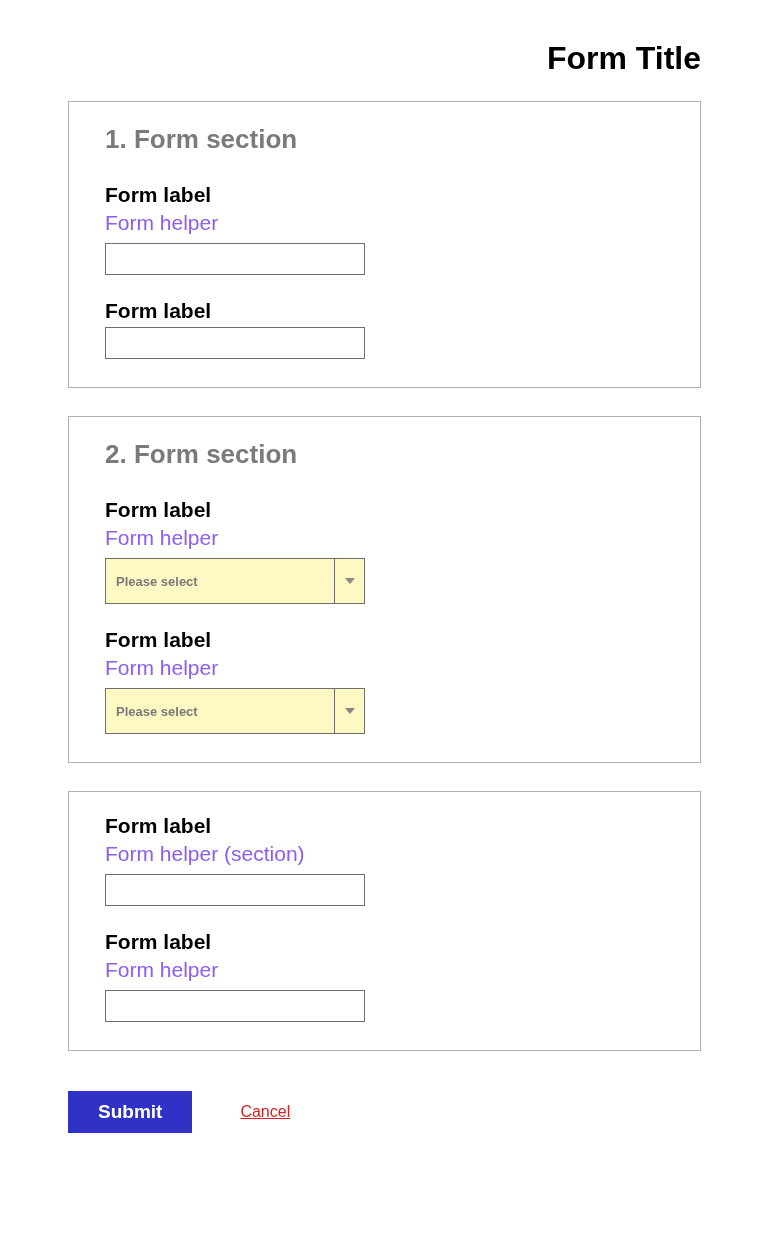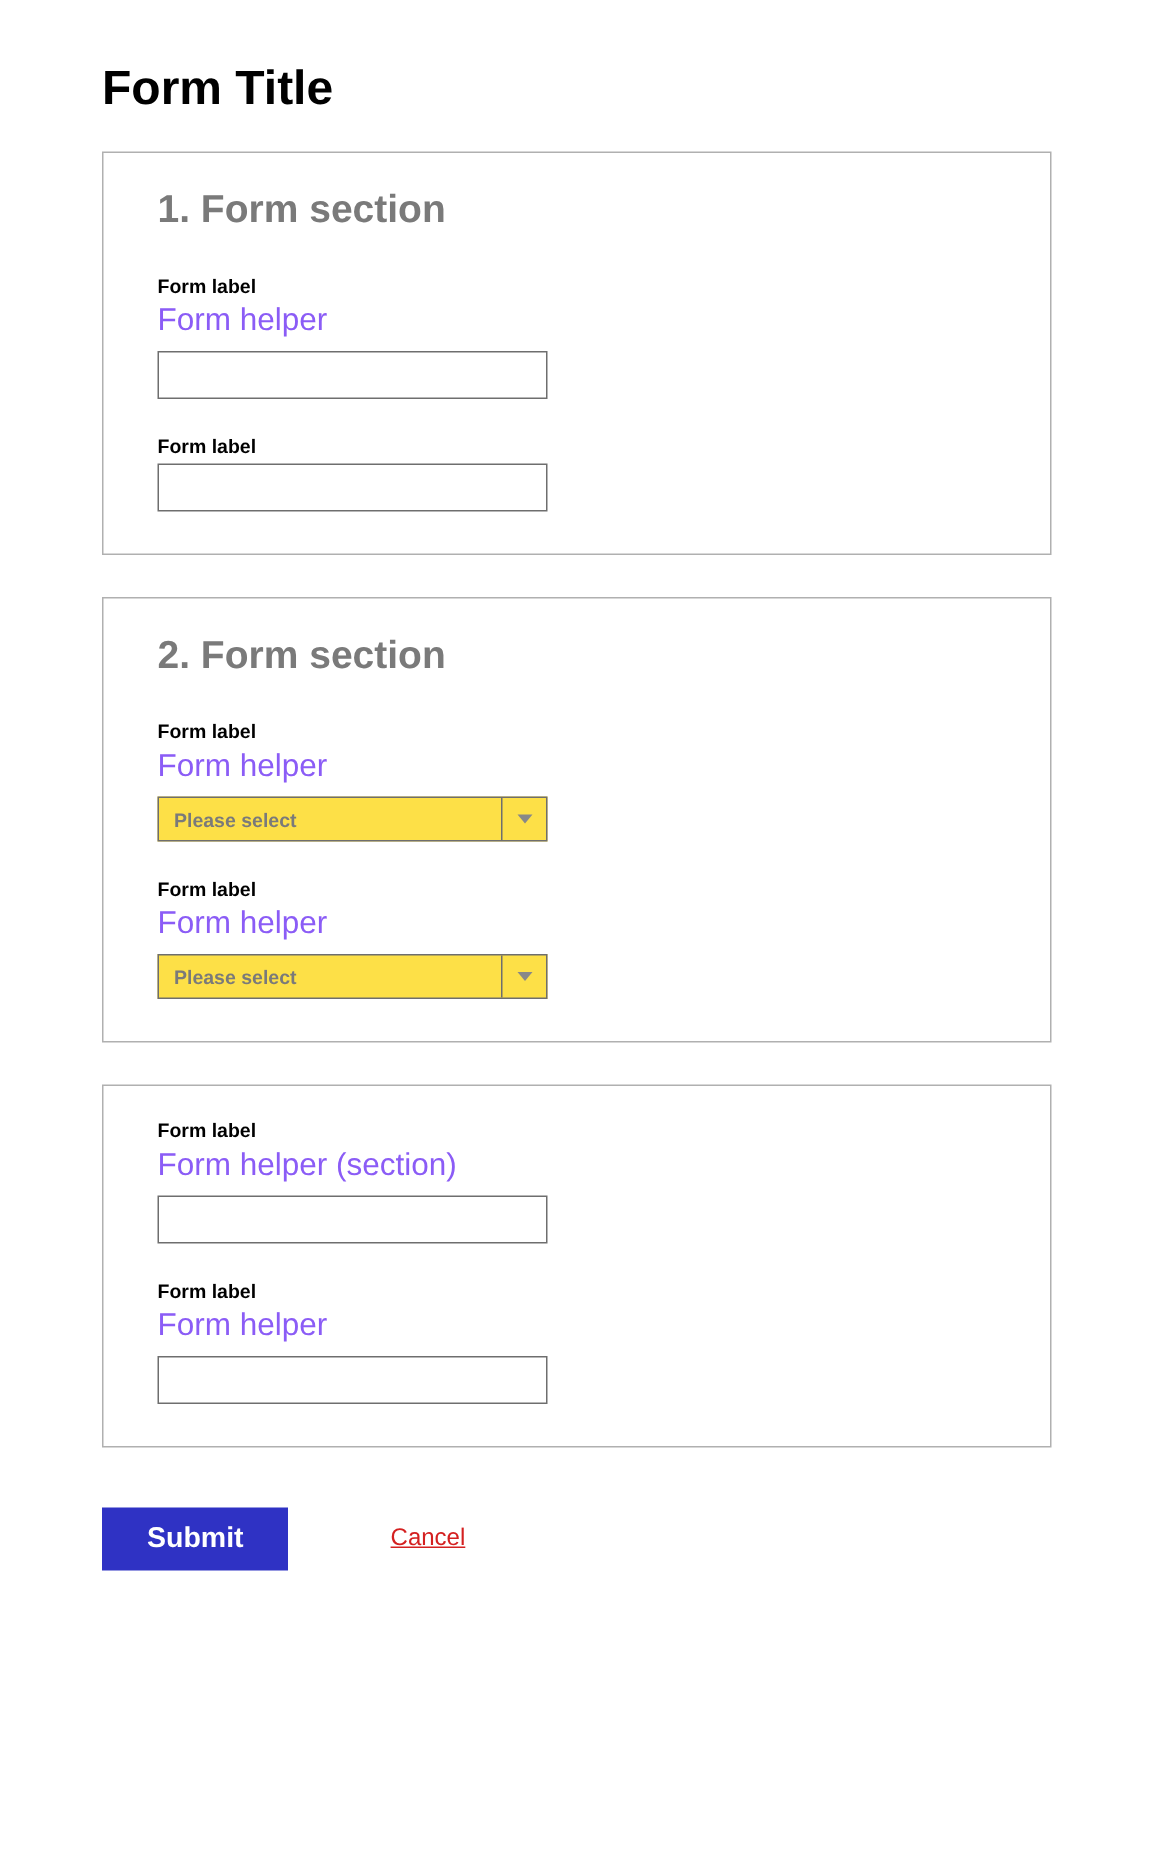--- a/index.html
+++ b/index.html
@@ -11,40 +11,41 @@
       font-family: -apple-system, BlinkMacSystemFont, "Helvetica Neue", Arial, sans-serif;
       background: #ffffff;
       padding: 40px 68px;
       width: 769px;
     }
     .form-title {
       font-size: 32px;
       font-weight: 700;
       color: #000;
       margin-bottom: 24px;
+      text-align: right;
     }
     .form-section {
       border: 1px solid #b0b0b0;
       padding: 22px 20px 28px 36px;
       margin-bottom: 28px;
     }
     .section-heading {
       font-size: 26px;
       font-weight: 700;
       color: #7a7a7a;
       margin-bottom: 28px;
     }
     .field-group {
       margin-bottom: 24px;
     }
     .field-group:last-child {
       margin-bottom: 0;
     }
     .field-label {
-      font-size: 13px;
+      font-size: 21px;
       font-weight: 700;
       color: #000;
       display: block;
       margin-bottom: 4px;
     }
     .field-helper {
       font-size: 21px;
       color: #8b5cf6;
       display: block;
       margin-bottom: 8px;
@@ -52,25 +53,25 @@
     .text-input {
       width: 260px;
       height: 32px;
       border: 1px solid #6e6e6e;
       padding: 4px 8px;
       font-size: 14px;
       background: #fff;
     }
     .select-wrapper {
       width: 260px;
-      height: 30px;
+      height: 46px;
       border: 1px solid #6e6e6e;
       display: flex;
       align-items: stretch;
-      background: #fde047;
+      background: #fef9c3;
     }
     .select-display {
       flex: 1;
       padding: 0 10px;
       font-size: 13px;
       font-weight: 600;
       color: #7a7a7a;
       display: flex;
       align-items: center;
     }
@@ -85,21 +86,21 @@
       width: 0;
       height: 0;
       border-left: 5px solid transparent;
       border-right: 5px solid transparent;
       border-top: 6px solid #888;
     }
     .actions {
       margin-top: 40px;
       display: flex;
       align-items: center;
-      gap: 68px;
+      gap: 48px;
     }
     .submit-button {
       background: #2f32c4;
       color: #fff;
       border: none;
       padding: 10px 30px;
       font-size: 19px;
       font-weight: 700;
       cursor: pointer;
     }

